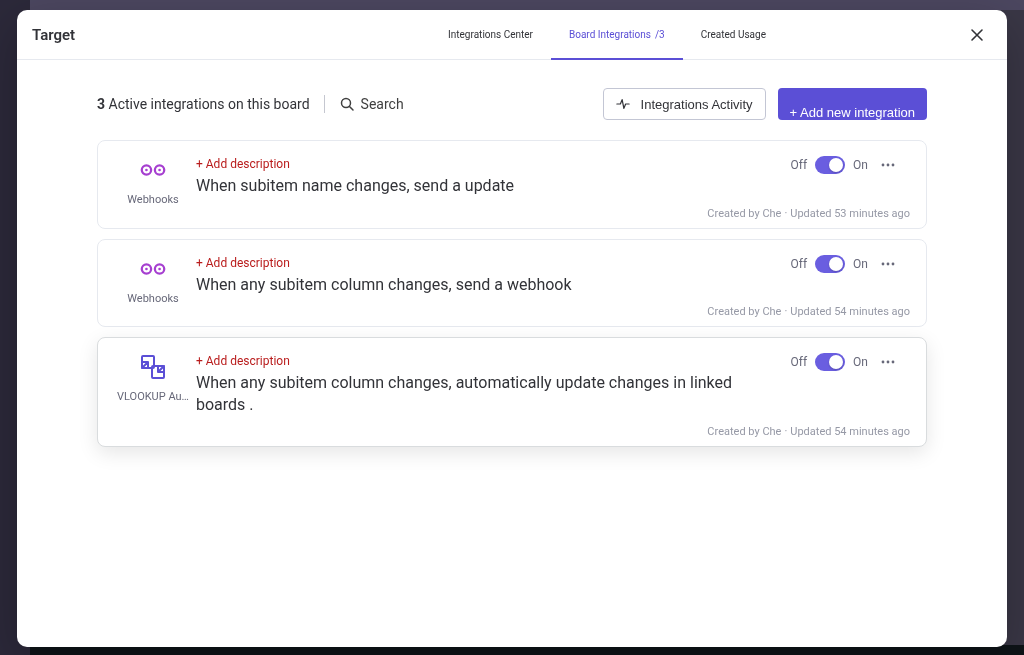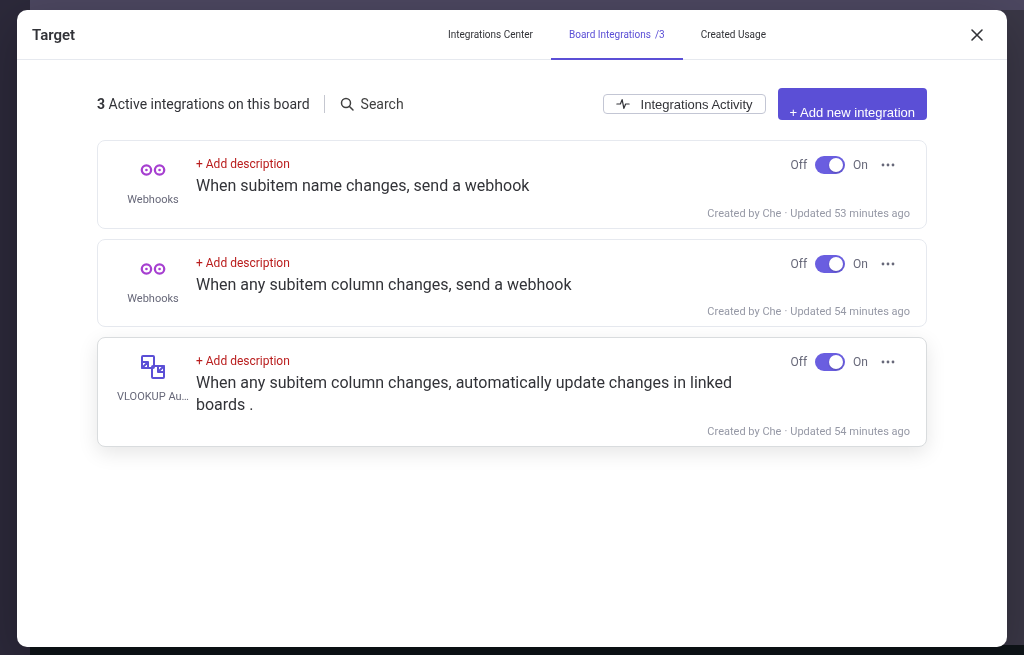--- a/index.html
+++ b/index.html
@@ -128,21 +128,21 @@
       color: #404040;
       font-size: 14px;
       cursor: pointer;
     }
     .search-wrap svg { width: 16px; height: 16px; }
     .spacer { flex: 1; }
     .btn-secondary {
       background: #fff;
       border: 1px solid #c3c6d4;
       border-radius: 4px;
-      height: 20px;
+      height: 32px;
       padding: 0 12px;
       font-size: 13px;
       color: #323338;
       display: inline-flex;
       align-items: center;
       gap: 11px;
       cursor: pointer;
     }
     .btn-secondary svg { width: 14px; height: 14px; }
     .btn-primary {
@@ -334,21 +334,21 @@
                 <g fill="none" stroke="#a63fd0" stroke-width="2.4">
                   <circle cx="9" cy="11" r="5"></circle>
                   <circle cx="23" cy="11" r="5"></circle>
                   <circle cx="9" cy="11" r="1.4" fill="#a63fd0" stroke="none"></circle>
                   <circle cx="23" cy="11" r="1.4" fill="#a63fd0" stroke="none"></circle>
                 </g>
               </svg>
             </div>
             <div class="card-icon-label">Webhooks</div>
           </div>
-          <div class="card-main"><span class="add-desc">+ Add description</span><div class="card-title">When subitem name changes, send a webhook</div><div class="card-meta"><span>Created by Che</span><span class="dot">·</span><span>Updated 53 minutes ago</span></div></div>
+          <div class="card-main"><span class="add-desc">+ Add description</span><div class="card-title">When subitem name changes, send a update</div><div class="card-meta"><span>Created by Che</span><span class="dot">·</span><span>Updated 53 minutes ago</span></div></div>
           <div class="card-actions">
             <span class="toggle-label">Off</span>
             <div class="toggle">
               <div class="knob"></div>
             </div>
             <span class="toggle-label">On</span>
             <div class="more-btn">
               <svg viewBox="0 0 18 18">
                 <circle cx="4" cy="9" r="1.4" fill="currentColor"></circle>
                 <circle cx="9" cy="9" r="1.4" fill="currentColor"></circle>

